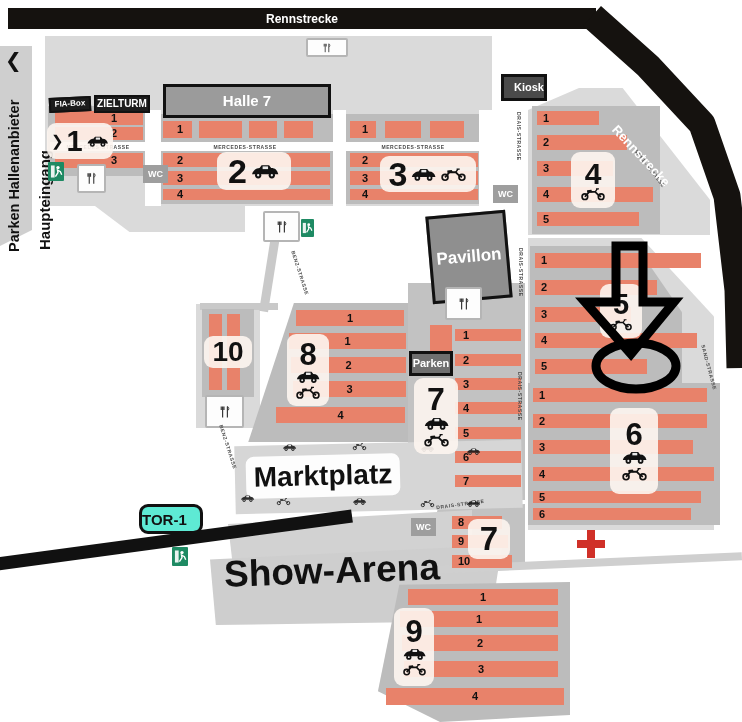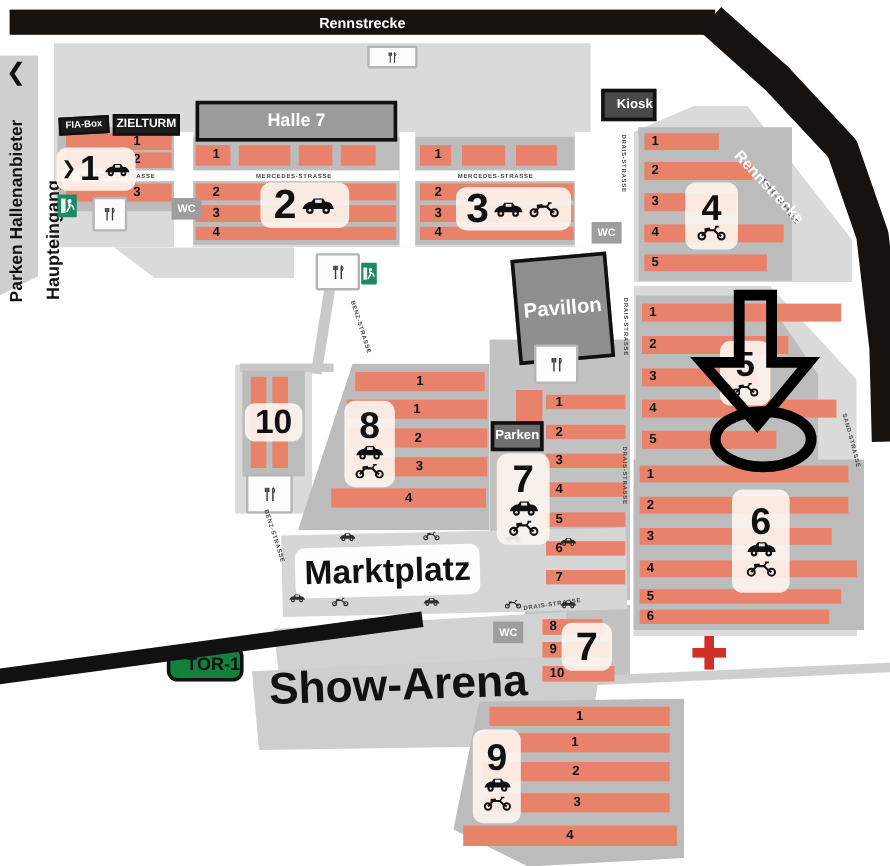--- a/index.html
+++ b/index.html
@@ -460,21 +460,21 @@
       </svg>
     <svg class="mini" style="left:466px;top:499px;" width="15" height="9">
         <use href="#sym-car"></use>
       </svg>
   </div>
 
   <div class="abs" style="left:224px;top:550px;z-index:5;transform:rotate(-2deg);">
     <span style="font-size:37px;font-weight:700;color:#111;">Show-Arena</span>
   </div>
 
-  <div class="abs" style="left:139px;top:504px;width:58px;height:24px;background:#15803d;border:3px solid #111;border-radius:9px;z-index:6;display:flex;align-items:center;justify-content:flex-end;margin-top:34px;">
+  <div class="abs" style="left:139px;top:504px;width:58px;height:24px;background:#5eead4;border:3px solid #111;border-radius:9px;z-index:6;display:flex;align-items:center;justify-content:flex-start;">
     <span style="font-weight:700;font-size:15px;">TOR-1</span>
   </div>
   <div class="abs" style="left:90px;top:531px;z-index:5;transform:rotate(-7deg);transform-origin:left top;">
     <span style="color:#fff;font-weight:700;font-size:13px;">Ein- / Ausfahrt</span>
   </div>
 
   <div class="abs" style="left:5px;top:48px;z-index:5;font-weight:700;font-size:20px;">
     <span>❮</span>
   </div>
   <div class="vtext" style="left:6px;top:72px;height:180px;font-size:14.5px;">Parken Hallenanbieter</div>

